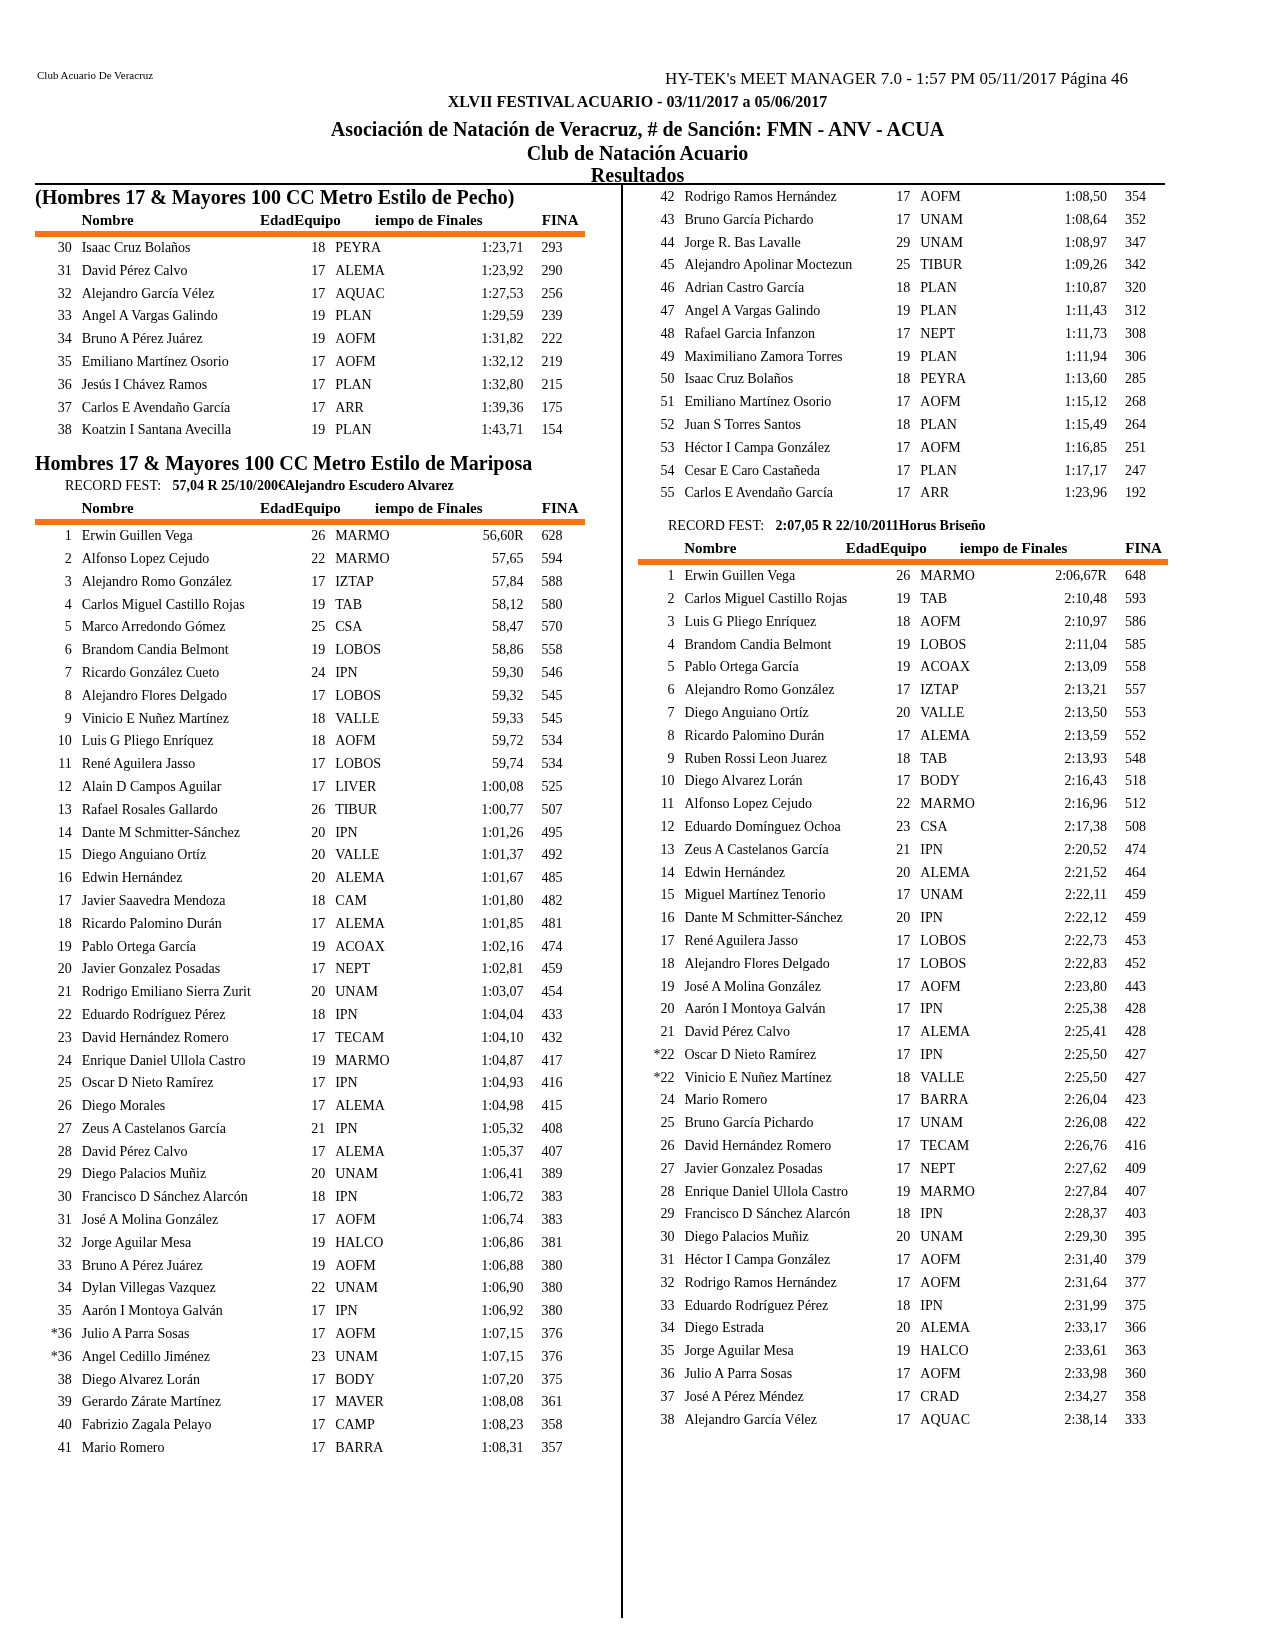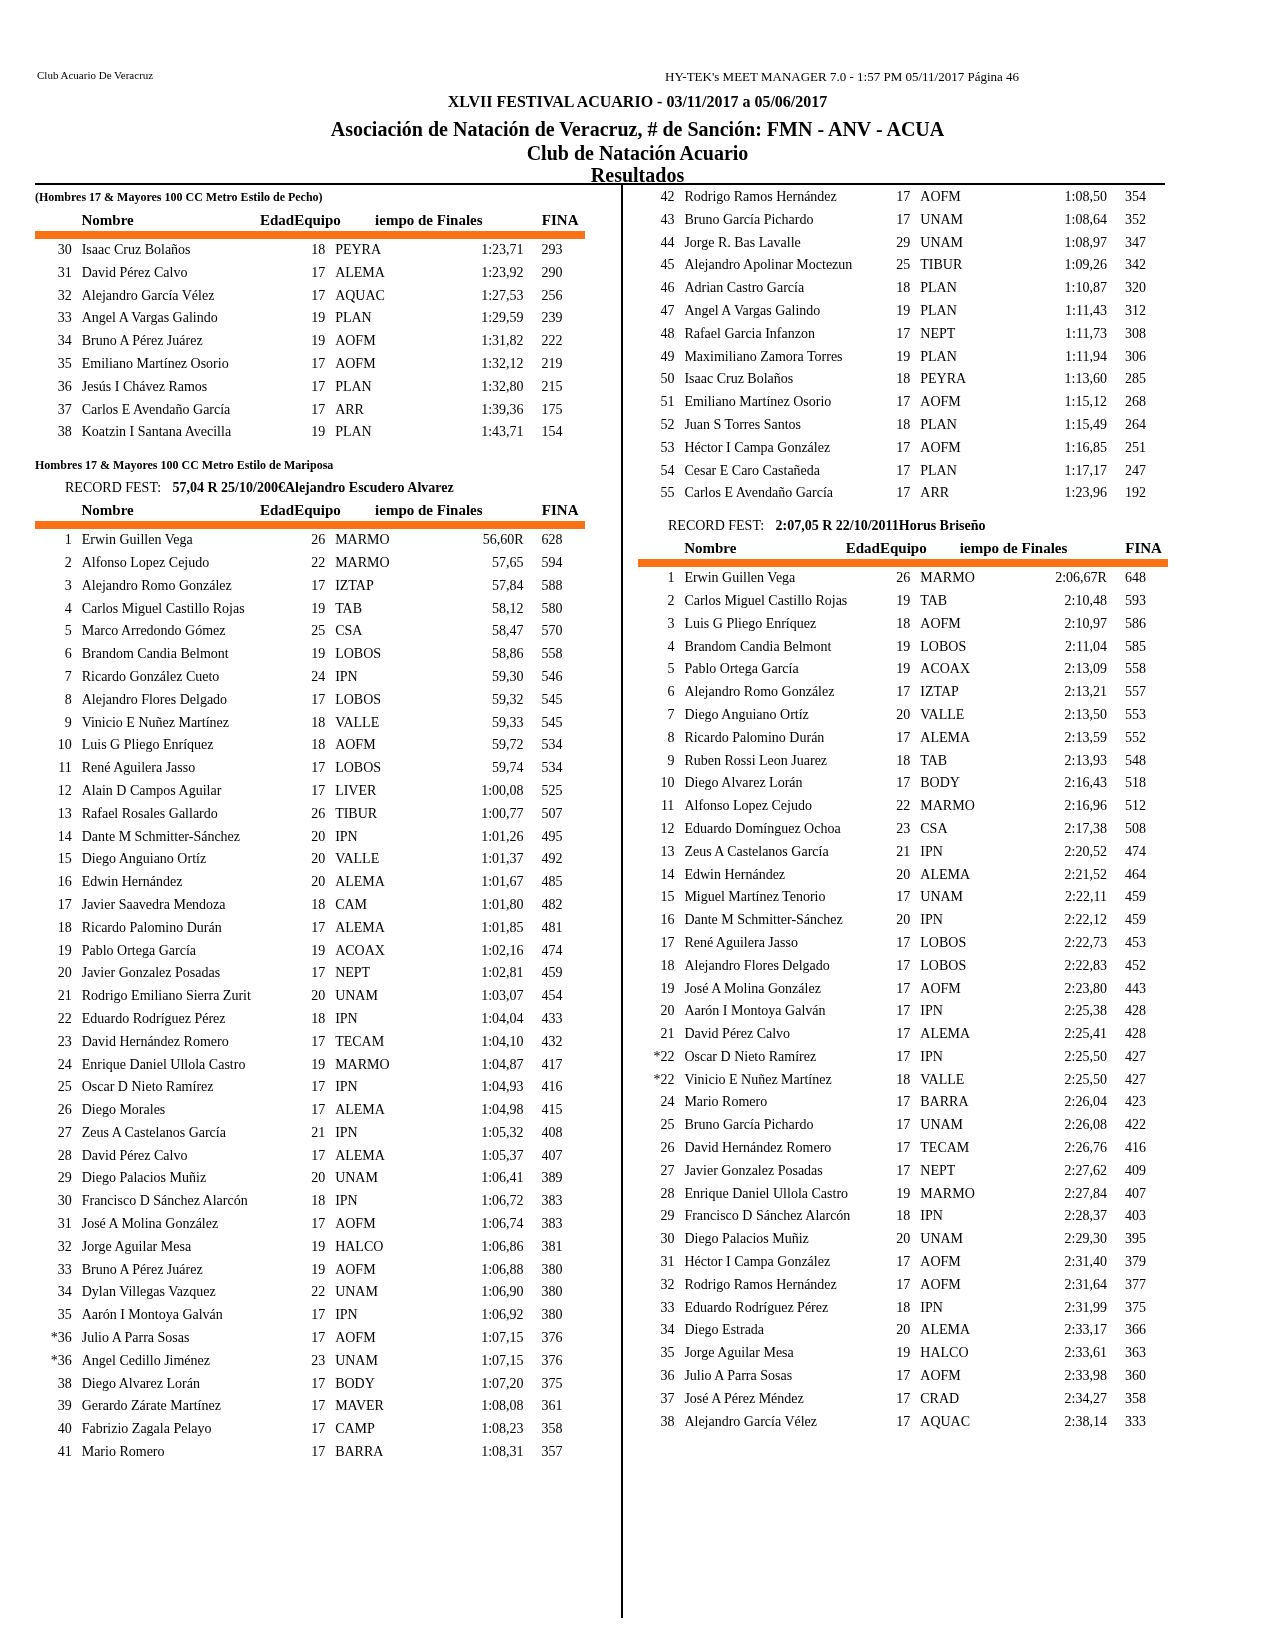--- a/index.html
+++ b/index.html
@@ -1,33 +1,33 @@
 <!DOCTYPE html>
 <html><head>
 <meta charset="utf-8">
 <style>
   html, body { margin: 0; padding: 0; background: #ffffff; }
   body { width: 1275px; height: 1650px; position: relative; font-family: "Liberation Serif", "DejaVu Serif", serif; color: #000; overflow: hidden; }
   .hdr-left { position: absolute; left: 37px; top: 69px; font-size: 11px; }
-  .hdr-right { position: absolute; left: 665px; top: 69px; font-size: 13px; }
+  .hdr-right { position: absolute; left: 665px; top: 69px; font-size: 17px; }
   .hdr-center { position: absolute; left: 0; width: 1275px; text-align: center; font-weight: bold; font-size: 20px; }
   .t1 { top: 93px; font-size: 16px; }
   .t2 { top: 118px; }
   .t3 { top: 142px; }
   .t4 { top: 164px; text-decoration: underline; }
   .topline { position: absolute; left: 35px; top: 183px; width: 1130px; border-top: 2px solid #000; }
   .vline { position: absolute; left: 621px; top: 183px; height: 1435px; border-left: 2px solid #000; }
   .col { position: absolute; font-size: 14px; }
   .col-left { left: 35px; top: 186px; width: 550px; }
   .col-right { left: 638px; top: 186px; width: 530px; }
-  .evt-title { font-weight: bold; font-size: 12px; height: 23px; line-height: 23px; white-space: nowrap; }
+  .evt-title { font-weight: bold; font-size: 20px; height: 23px; line-height: 23px; white-space: nowrap; }
   .record { height: 22px; line-height: 22px; white-space: nowrap; padding-left: 30px; }
   .record .rl { display: inline-block; width: 104px; }
   .record .rt { font-weight: bold; }
-  .thead { display: flex; font-weight: bold; font-size: 15px; height: 22px; line-height: 22px; border-bottom: 8px solid #f97316; white-space: nowrap; }
+  .thead { display: flex; font-weight: bold; font-size: 15px; height: 22px; line-height: 22px; border-bottom: 6px solid #f97316; white-space: nowrap; }
   .row { display: flex; height: 22.8px; line-height: 22.8px; white-space: nowrap; }
   .c-place { width: 38px; text-align: right; }
   .c-name { width: 226px; padding-left: 10px; overflow: hidden; }
   .c-age { width: 26px; text-align: right; }
   .c-team { width: 80px; padding-left: 10px; }
   .c-time { width: 115px; text-align: right; }
   .c-fina { width: 45px; padding-left: 18px; }
   .thead .c-place { width: 38px; }
   .thead .c-name { width: 186px; padding-left: 10px; }
   .thead .c-edad { width: 120px; }

